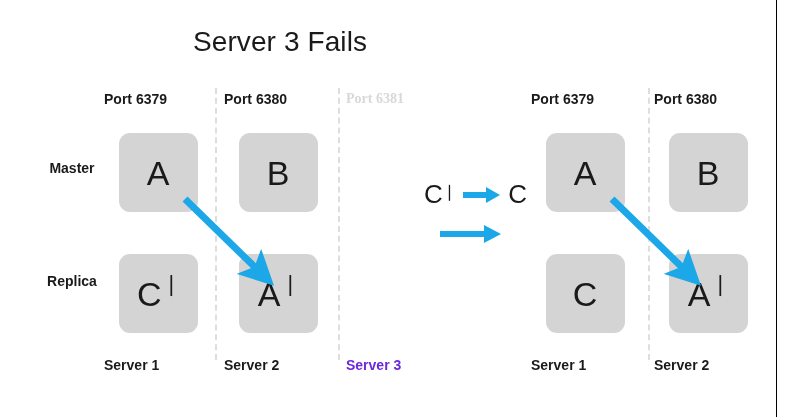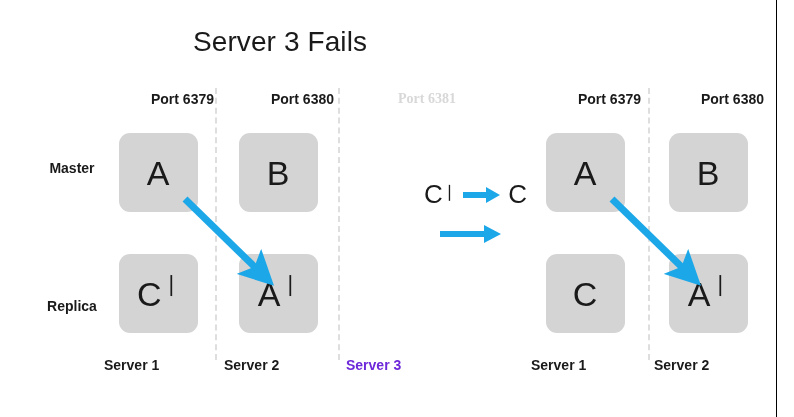--- a/index.html
+++ b/index.html
@@ -36,36 +36,36 @@
   .row-label {
     position: absolute;
     left: 24px;
     width: 96px;
     text-align: center;
     font-size: 14px;
     font-weight: 700;
     color: #1a1a1a;
   }
   .row-label.master  { top: 160px; }
-  .row-label.replica { top: 298px; }
+  .row-label.replica { top: 273px; }
 
   
   .divider {
     position: absolute;
     top: 88px;
     width: 0;
     height: 272px;
     border-left: 2px dashed #dedede;
   }
 
   
   .port {
     position: absolute;
     width: 110px;
-    text-align: right;
+    text-align: left;
     top: 91px;
     font-size: 14px;
     font-weight: 700;
     color: #1a1a1a;
     white-space: nowrap;
   }
   .port.dim { color: #d8d8d8; font-family: Liberation Serif, serif; }
 
   
   .server {

